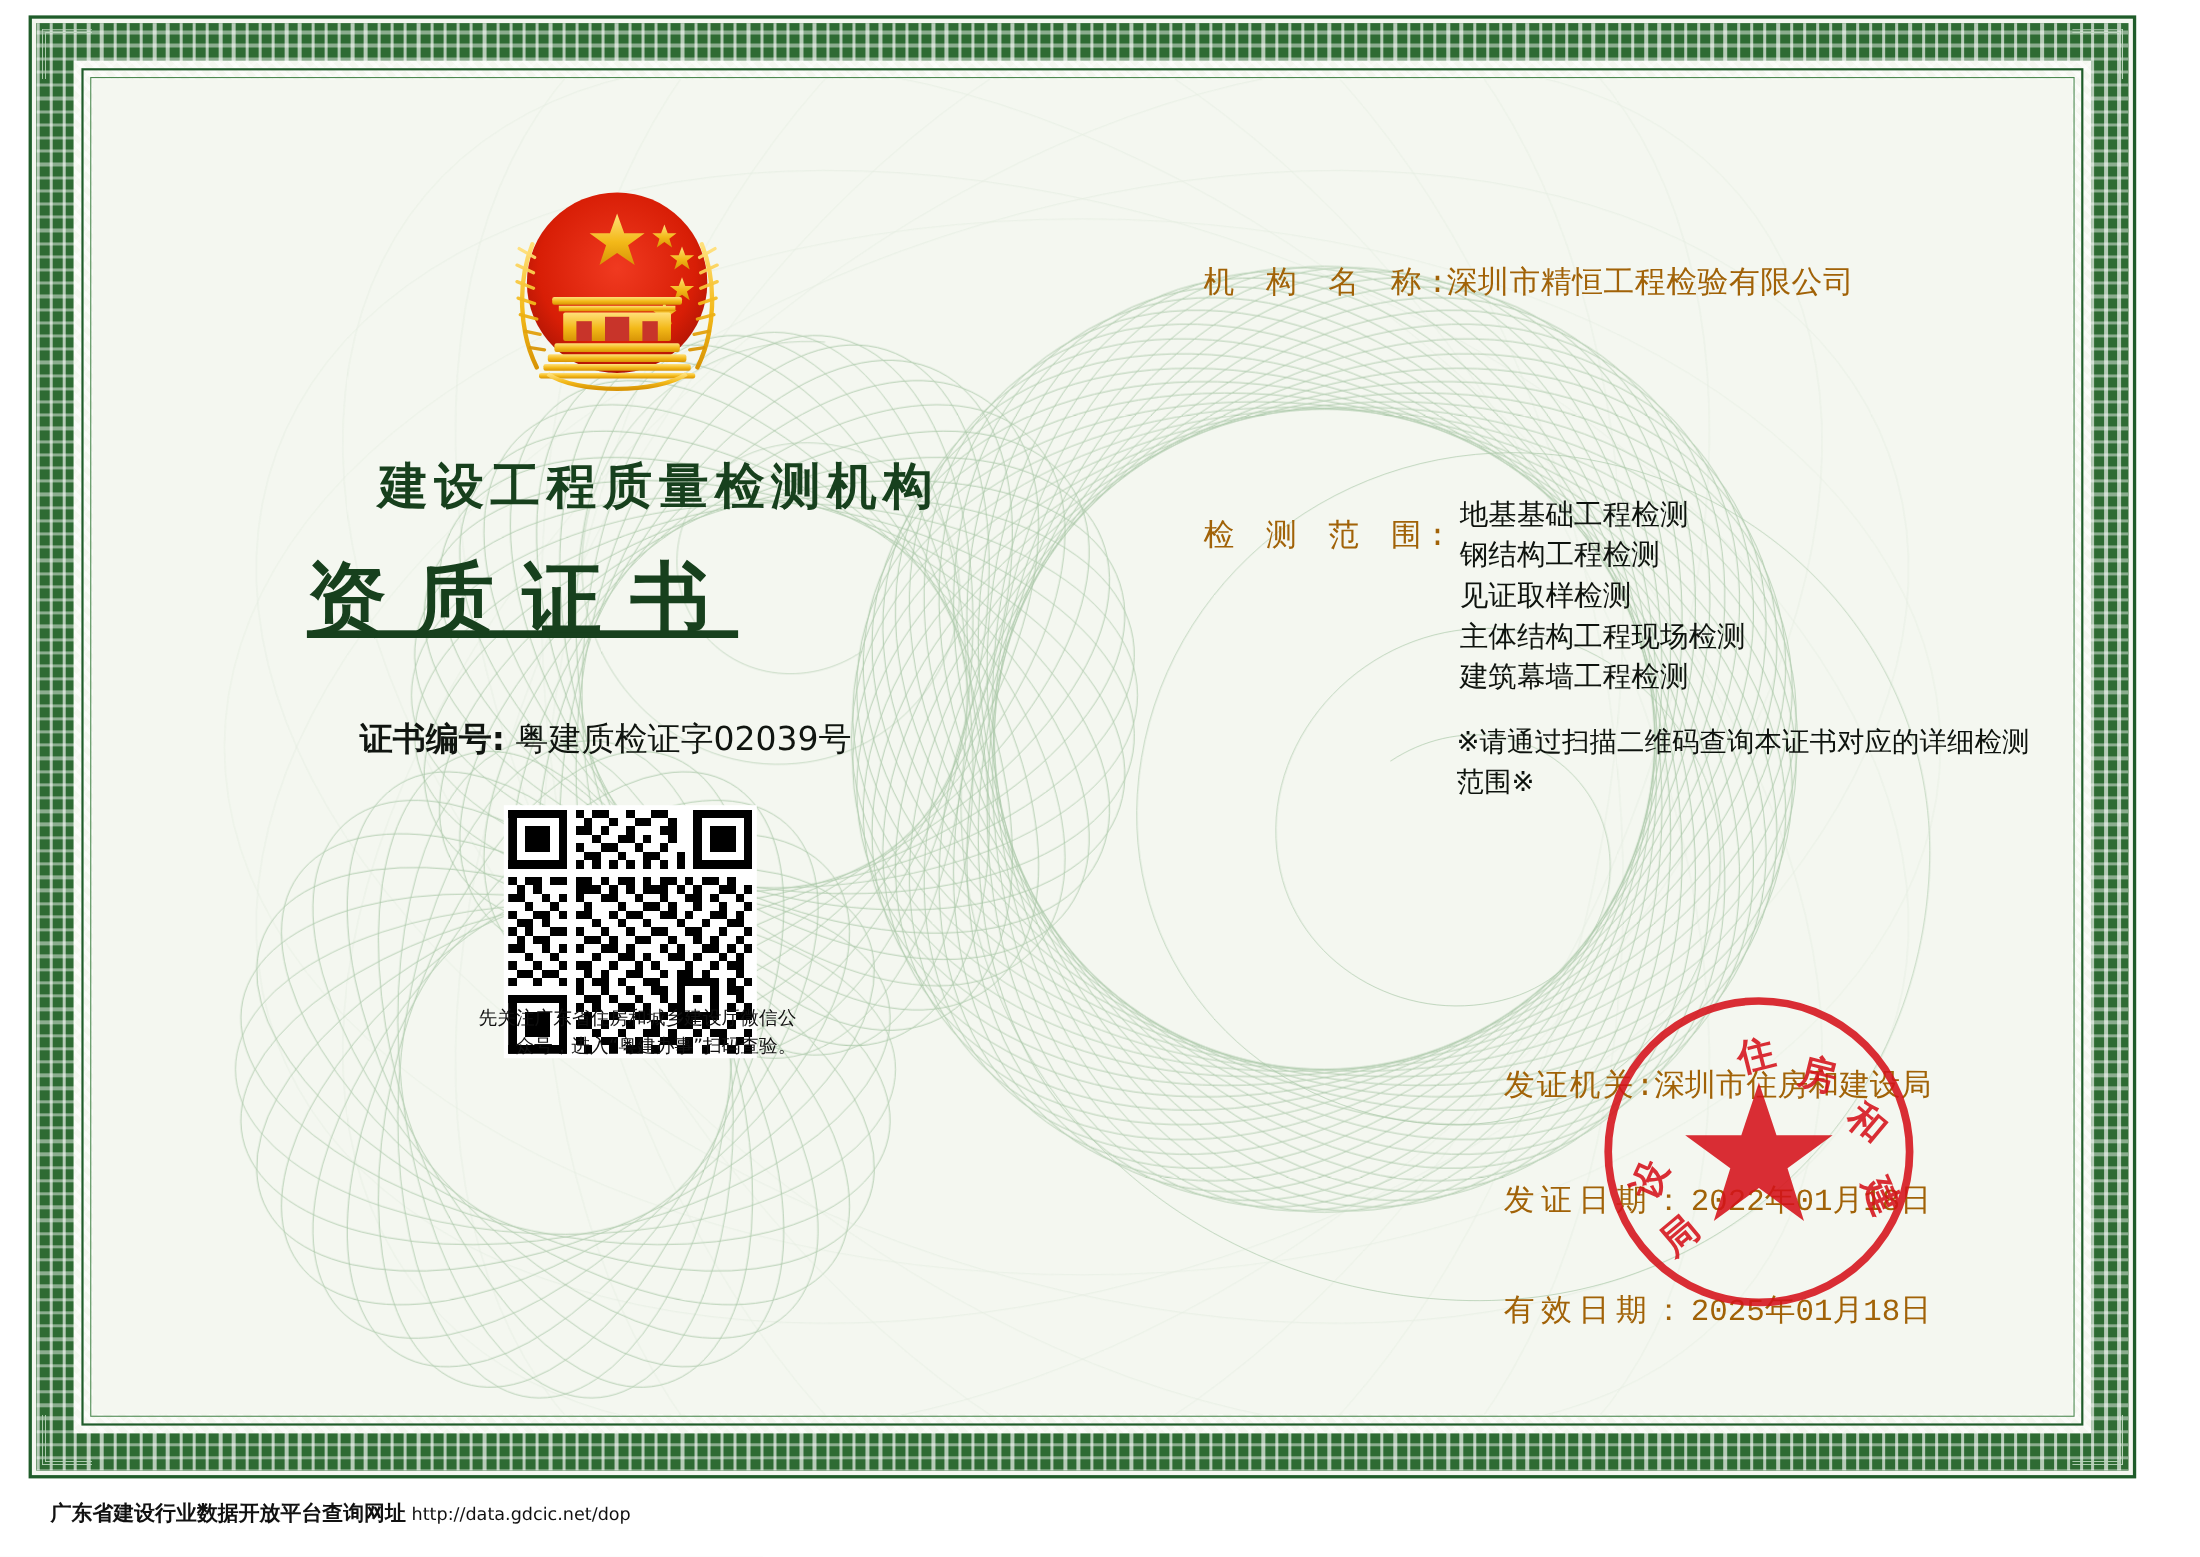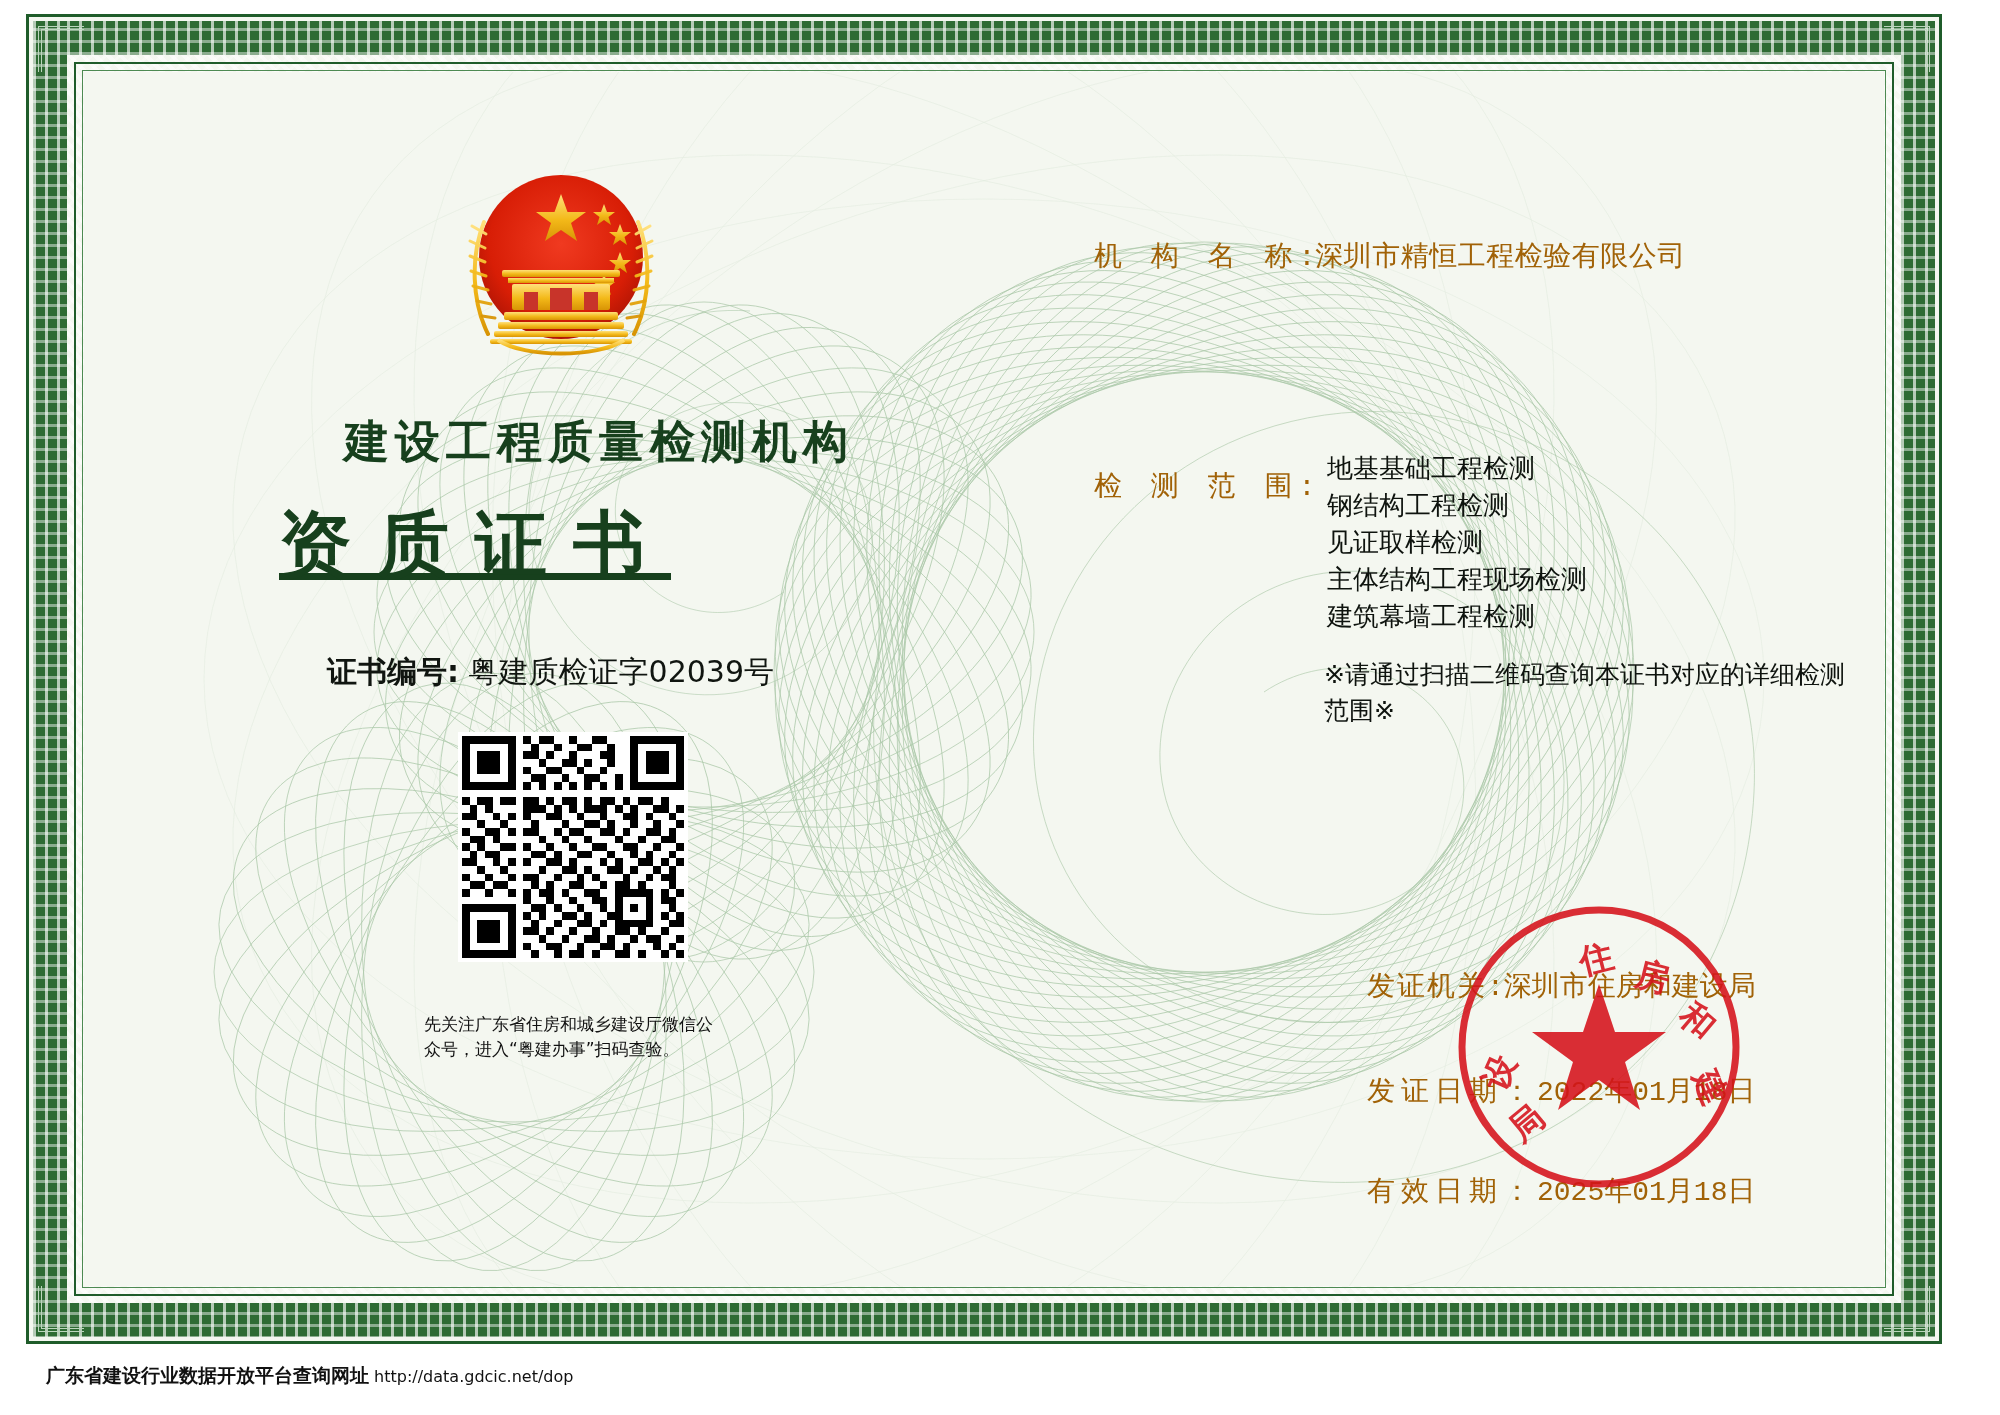--- a/index.html
+++ b/index.html
@@ -164,23 +164,23 @@
     height: 230px;
     background: #ffffff;
     padding: 4px;
     box-sizing: border-box;
   }
   .qr-box svg { display:block; }
 
   .qr-caption {
     position: absolute;
     left: 340px;
-    top: 940px;
+    top: 842px;
     width: 300px;
-    text-align: left;
+    text-align: right;
     font-size: 17px;
     line-height: 1.45;
     color: #111;
     font-family: "DejaVu Sans", sans-serif;
   }
 
   
   .field {
     position: absolute;
     font-family: Liberation Mono, monospace;

